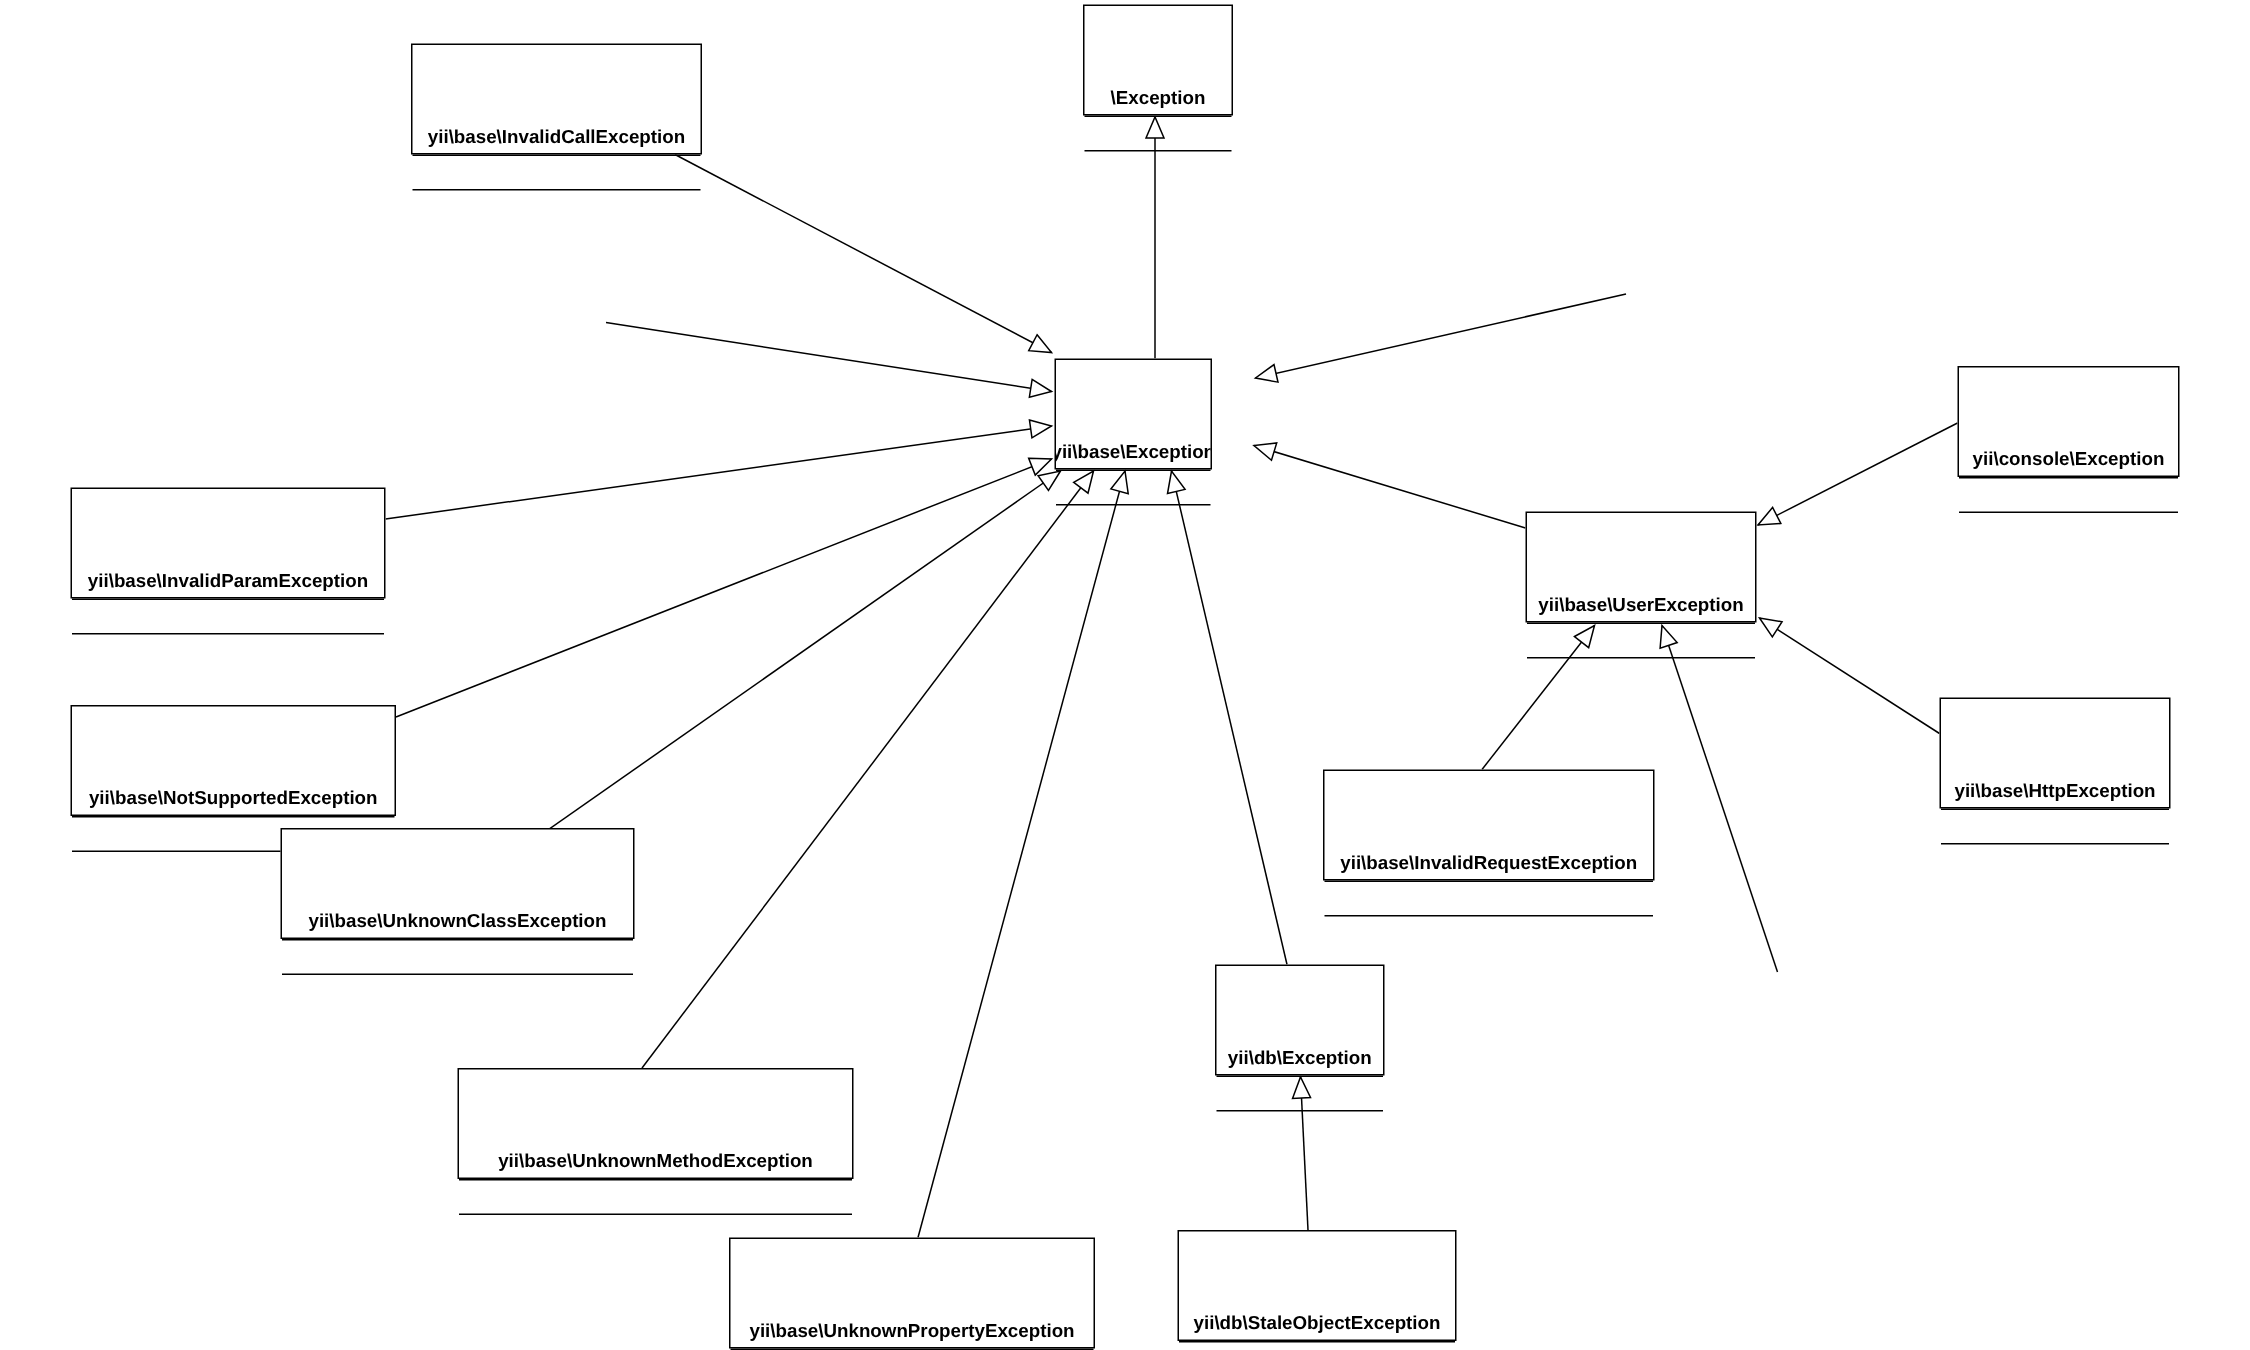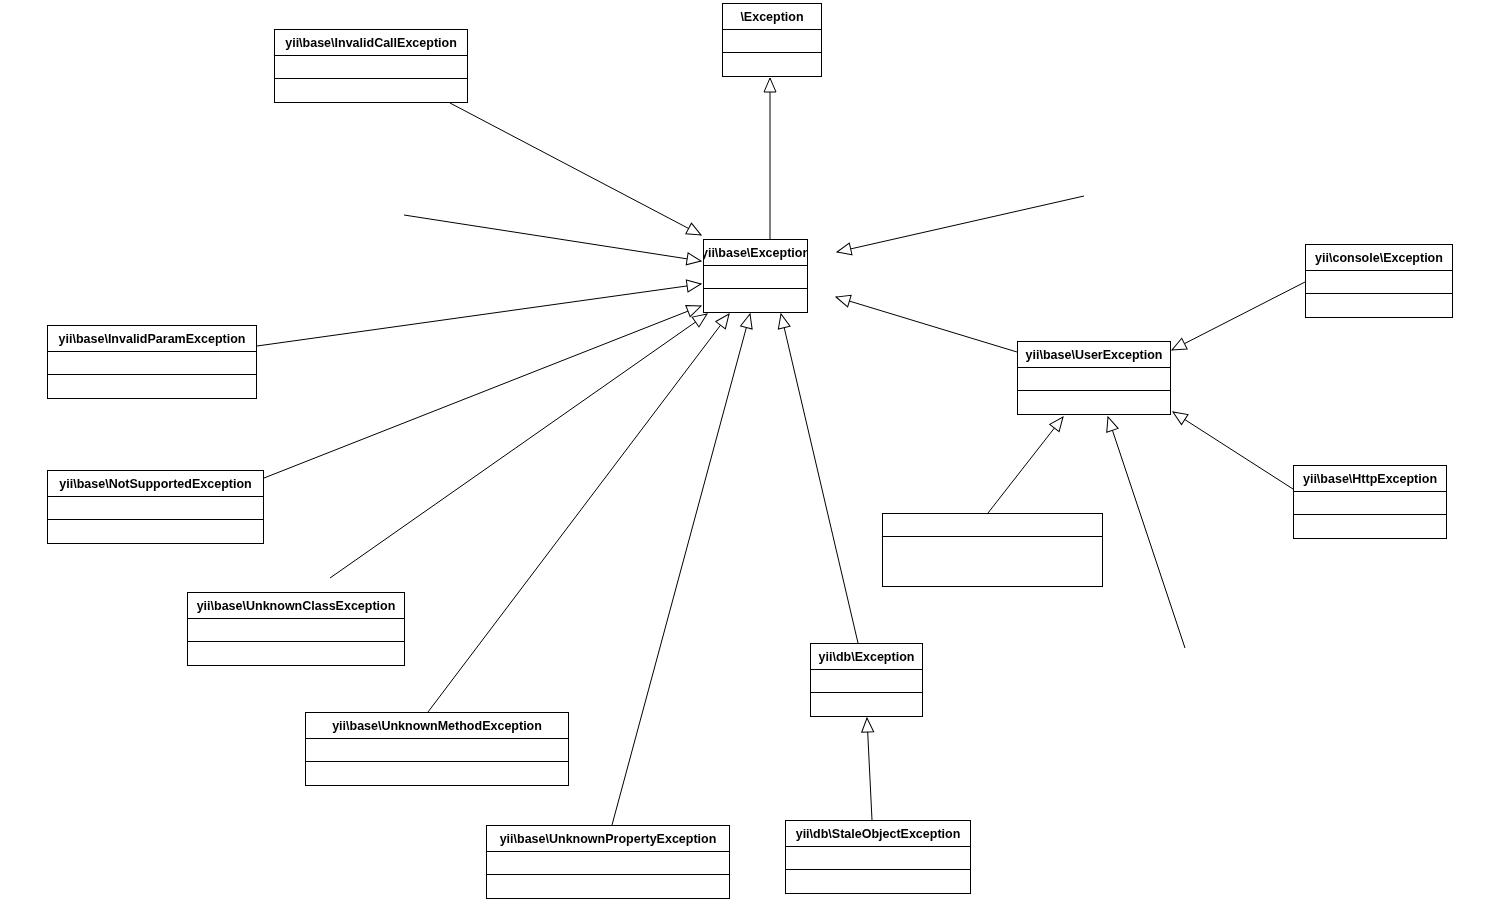--- a/index.html
+++ b/index.html
@@ -25,20 +25,21 @@
     border-bottom: 1px solid #000;
     font-weight: bold;
     font-size: 12.5px;
     display: flex;
     align-items: center;
     justify-content: center;
     padding: 0 3px;
     white-space: nowrap;
     overflow: hidden;
     color: #000;
+    margin-top: 48px;
   }
   .uml-attrs {
     height: 23px;
     border-bottom: 1px solid #000;
   }
   .uml-methods {
     height: 23px;
   }
 </style>
 </head>
@@ -114,25 +115,26 @@
     <div class="uml-methods"></div>
   </div>
 
   <div class="uml-node" style="left:1293px;top:465px;width:154px">
     <div class="uml-title">yii\base\HttpException</div>
     <div class="uml-attrs"></div>
     <div class="uml-methods"></div>
   </div>
 
   <div class="uml-node" style="left:882px;top:513px;width:221px">
+    <div class="uml-title">yii\base\InvalidRequestException</div>
     <div class="uml-attrs"></div>
     <div class="uml-methods"></div>
   </div>
 
-  <div class="uml-node" style="left:187px;top:592px;width:218px">
+  <div class="uml-node" style="left:187px;top:552px;width:236px">
     <div class="uml-title">yii\base\UnknownClassException</div>
     <div class="uml-attrs"></div>
     <div class="uml-methods"></div>
   </div>
 
   <div class="uml-node" style="left:810px;top:643px;width:113px">
     <div class="uml-title">yii\db\Exception</div>
     <div class="uml-attrs"></div>
     <div class="uml-methods"></div>
   </div>

